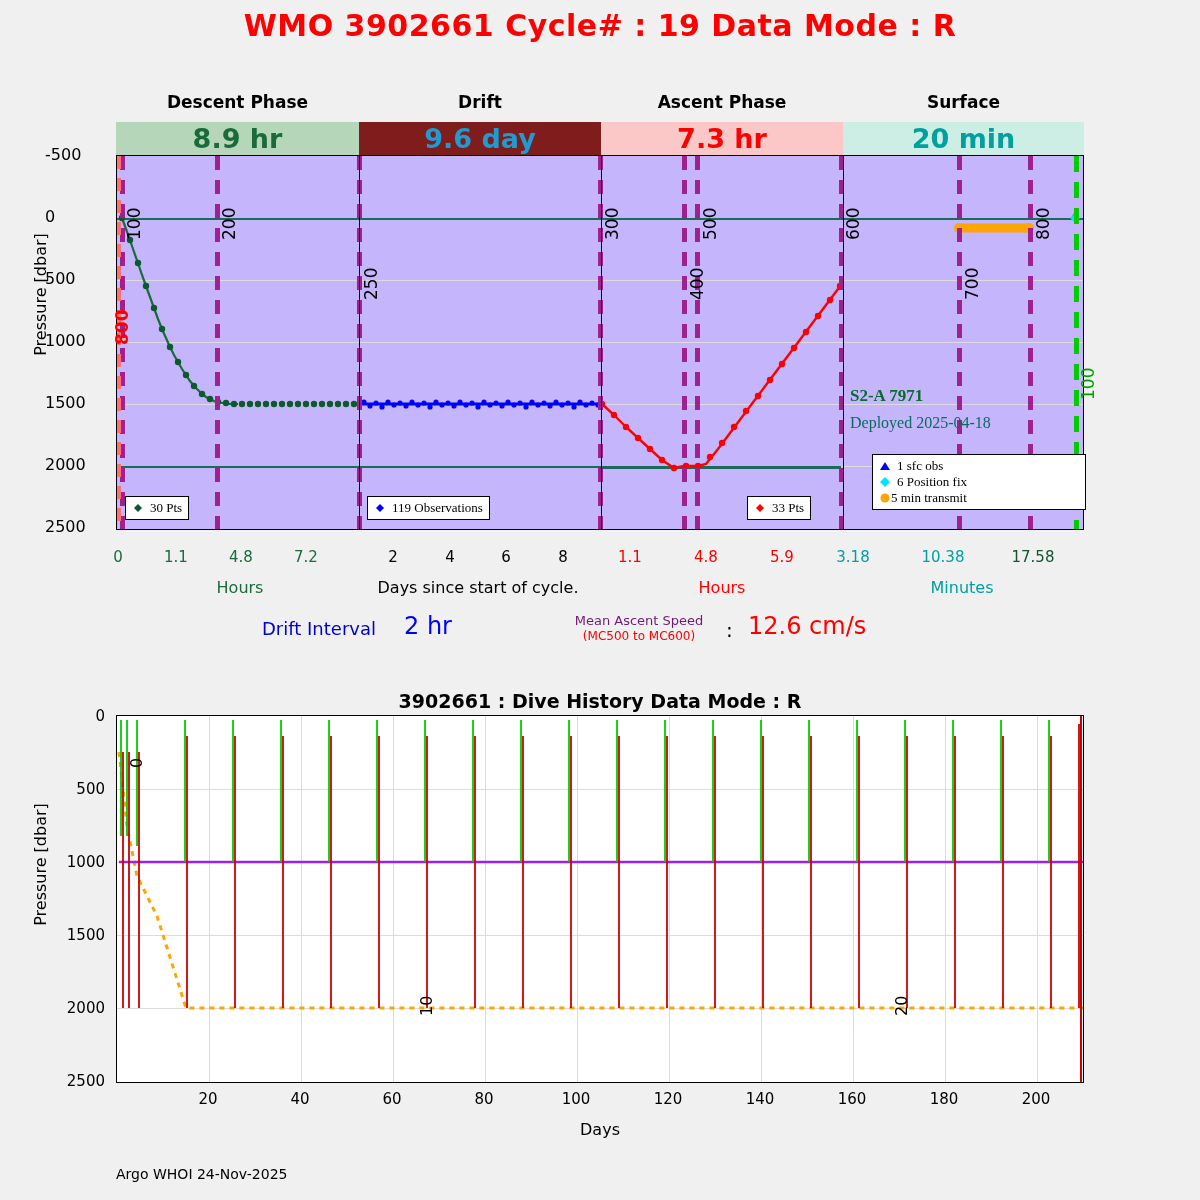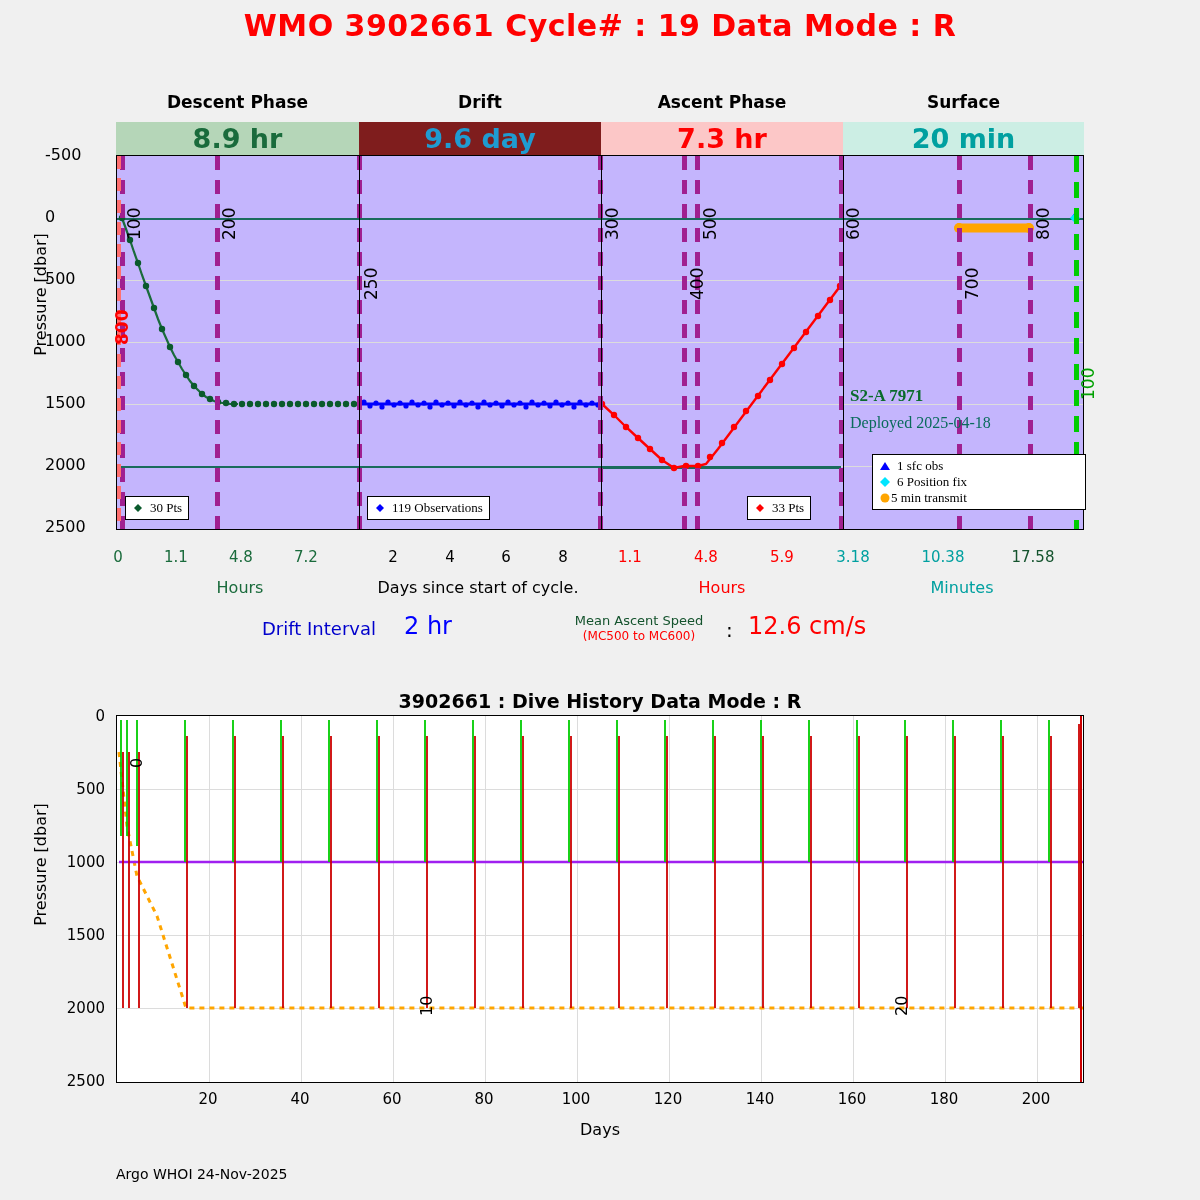--- a/index.html
+++ b/index.html
@@ -283,21 +283,21 @@
 <div class="abs xtick" style="left:913px;color:#00a0a0;">10.38</div>
 <div class="abs xtick" style="left:1003px;color:#14532d;">17.58</div>
 
 <div class="abs xaxis-name" style="left:150px;width:180px;color:#1a6b3c;">Hours</div>
 <div class="abs xaxis-name" style="left:338px;width:280px;color:#000;">Days since start of cycle.</div>
 <div class="abs xaxis-name" style="left:632px;width:180px;color:#ff0000;">Hours</div>
 <div class="abs xaxis-name" style="left:872px;width:180px;color:#00a0a0;">Minutes</div>
 
 <div class="abs" style="left:262px;top:618px;font-size:18px;color:#0000cc;">Drift Interval</div>
 <div class="abs" style="left:404px;top:612px;font-size:24px;color:#0000ff;">2 hr</div>
-<div class="abs" style="left:554px;top:613px;font-size:13px;color:#14532d;width:170px;text-align:center;">Mean Ascent Speed</div>
+<div class="abs" style="left:554px;top:613px;font-size:13px;color:#701a75;width:170px;text-align:center;">Mean Ascent Speed</div>
 <div class="abs" style="left:554px;top:629px;font-size:12px;color:#ff0000;width:170px;text-align:center;">(MC500 to MC600)</div>
 <div class="abs" style="left:726px;top:618px;font-size:20px;color:#000;">:</div>
 <div class="abs" style="left:748px;top:612px;font-size:24px;color:#ff0000;">12.6 cm/s</div>
 
 <div class="abs" id="bot-title">3902661 : Dive History        Data Mode : R</div>
 <div class="abs" id="bot-plot">
 
   <div class="abs hgrid" style="left:0;top:73px;width:966px;"></div>
   <div class="abs hgrid" style="left:0;top:146px;width:966px;"></div>
   <div class="abs hgrid" style="left:0;top:219px;width:966px;"></div>

